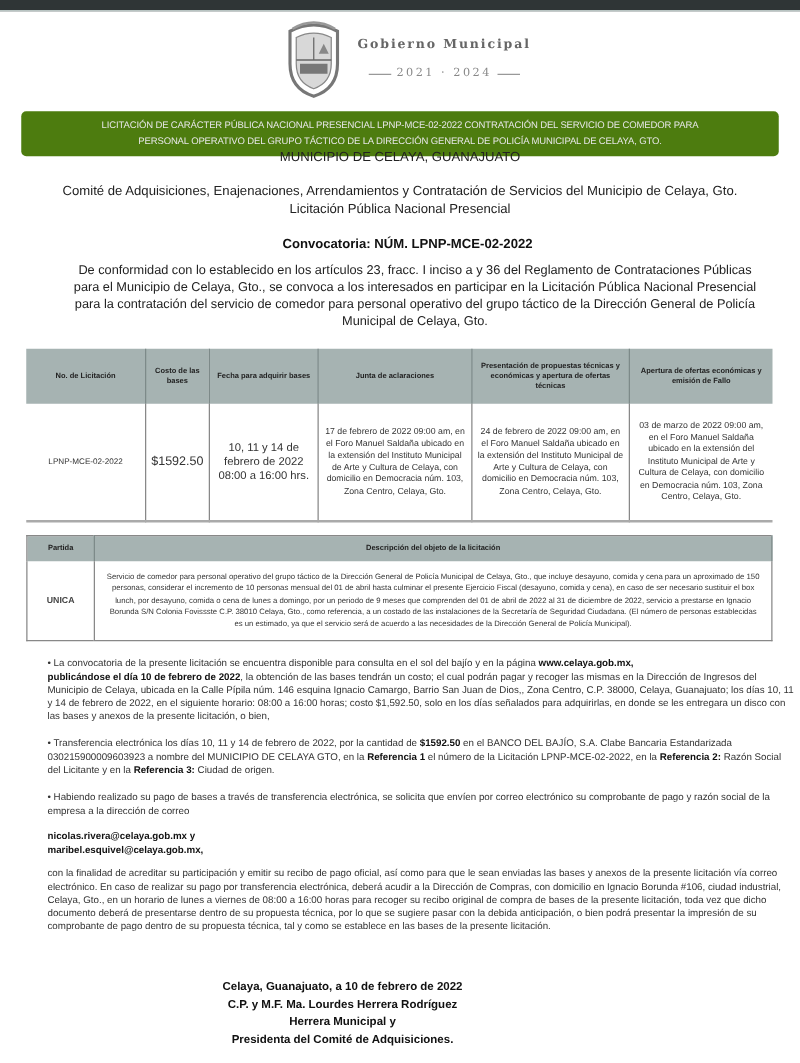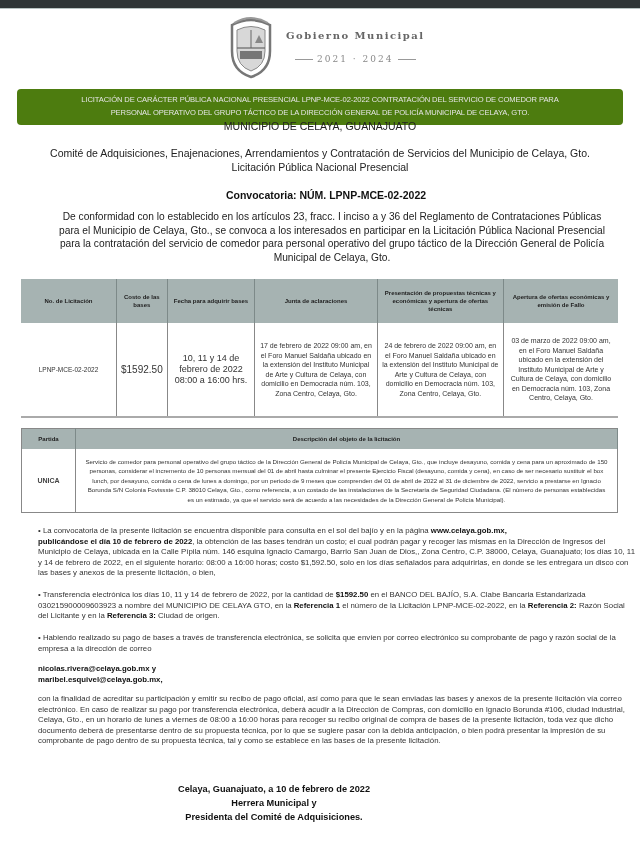--- a/index.html
+++ b/index.html
@@ -120,15 +120,16 @@
 
 <div class="para" style="top:664px">
   <b>nicolas.rivera@celaya.gob.mx y</b><br>
   <b>maribel.esquivel@celaya.gob.mx,</b>
 </div>
 
 <div class="para" style="top:694px">con la finalidad de acreditar su participación y emitir su recibo de pago oficial, así como para que le sean enviadas las bases y anexos de la presente licitación vía correo electrónico. En caso de realizar su pago por transferencia electrónica, deberá acudir a la Dirección de Compras, con domicilio en Ignacio Borunda #106, ciudad industrial, Celaya, Gto., en un horario de lunes a viernes de 08:00 a 16:00 horas para recoger su recibo original de compra de bases de la presente licitación, toda vez que dicho documento deberá de presentarse dentro de su propuesta técnica, por lo que se sugiere pasar con la debida anticipación, o bien podrá presentar la impresión de su comprobante de pago dentro de su propuesta técnica, tal y como se establece en las bases de la presente licitación.</div>
 
 <div class="sign">
   <div>Celaya, Guanajuato, a 10 de febrero de 2022</div>
+  <div>C.P. y M.F. Ma. Lourdes Herrera Rodríguez</div>
   <div>Herrera Municipal y</div>
   <div>Presidenta del Comité de Adquisiciones.</div>
 </div>
 
 </body></html>

